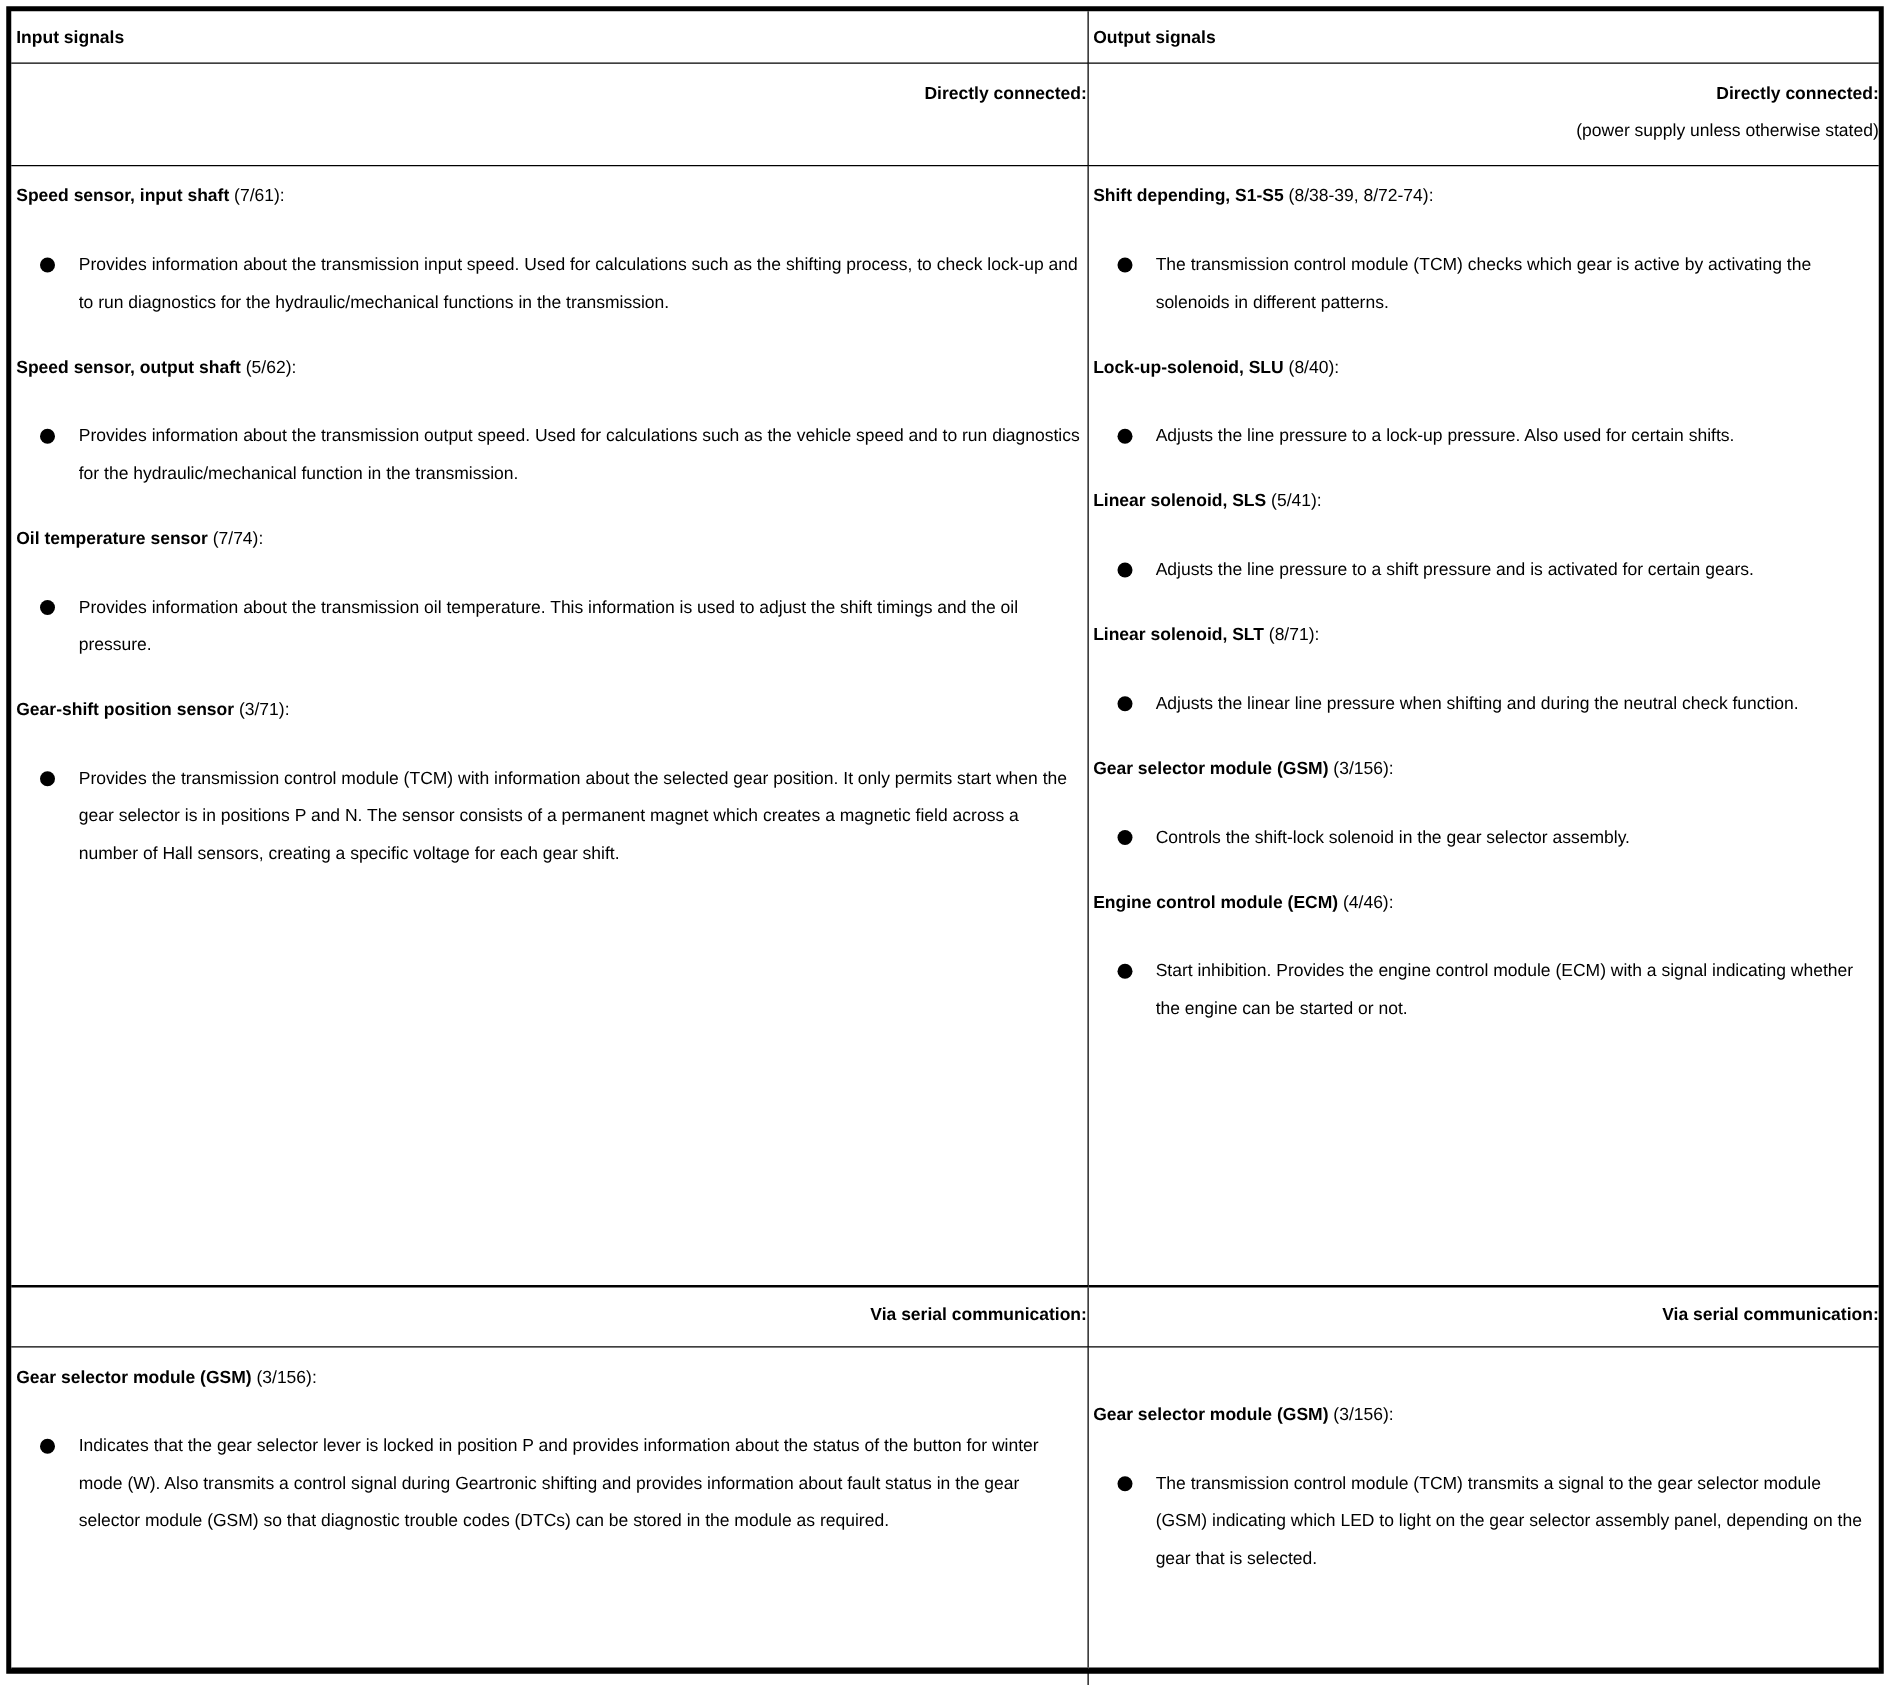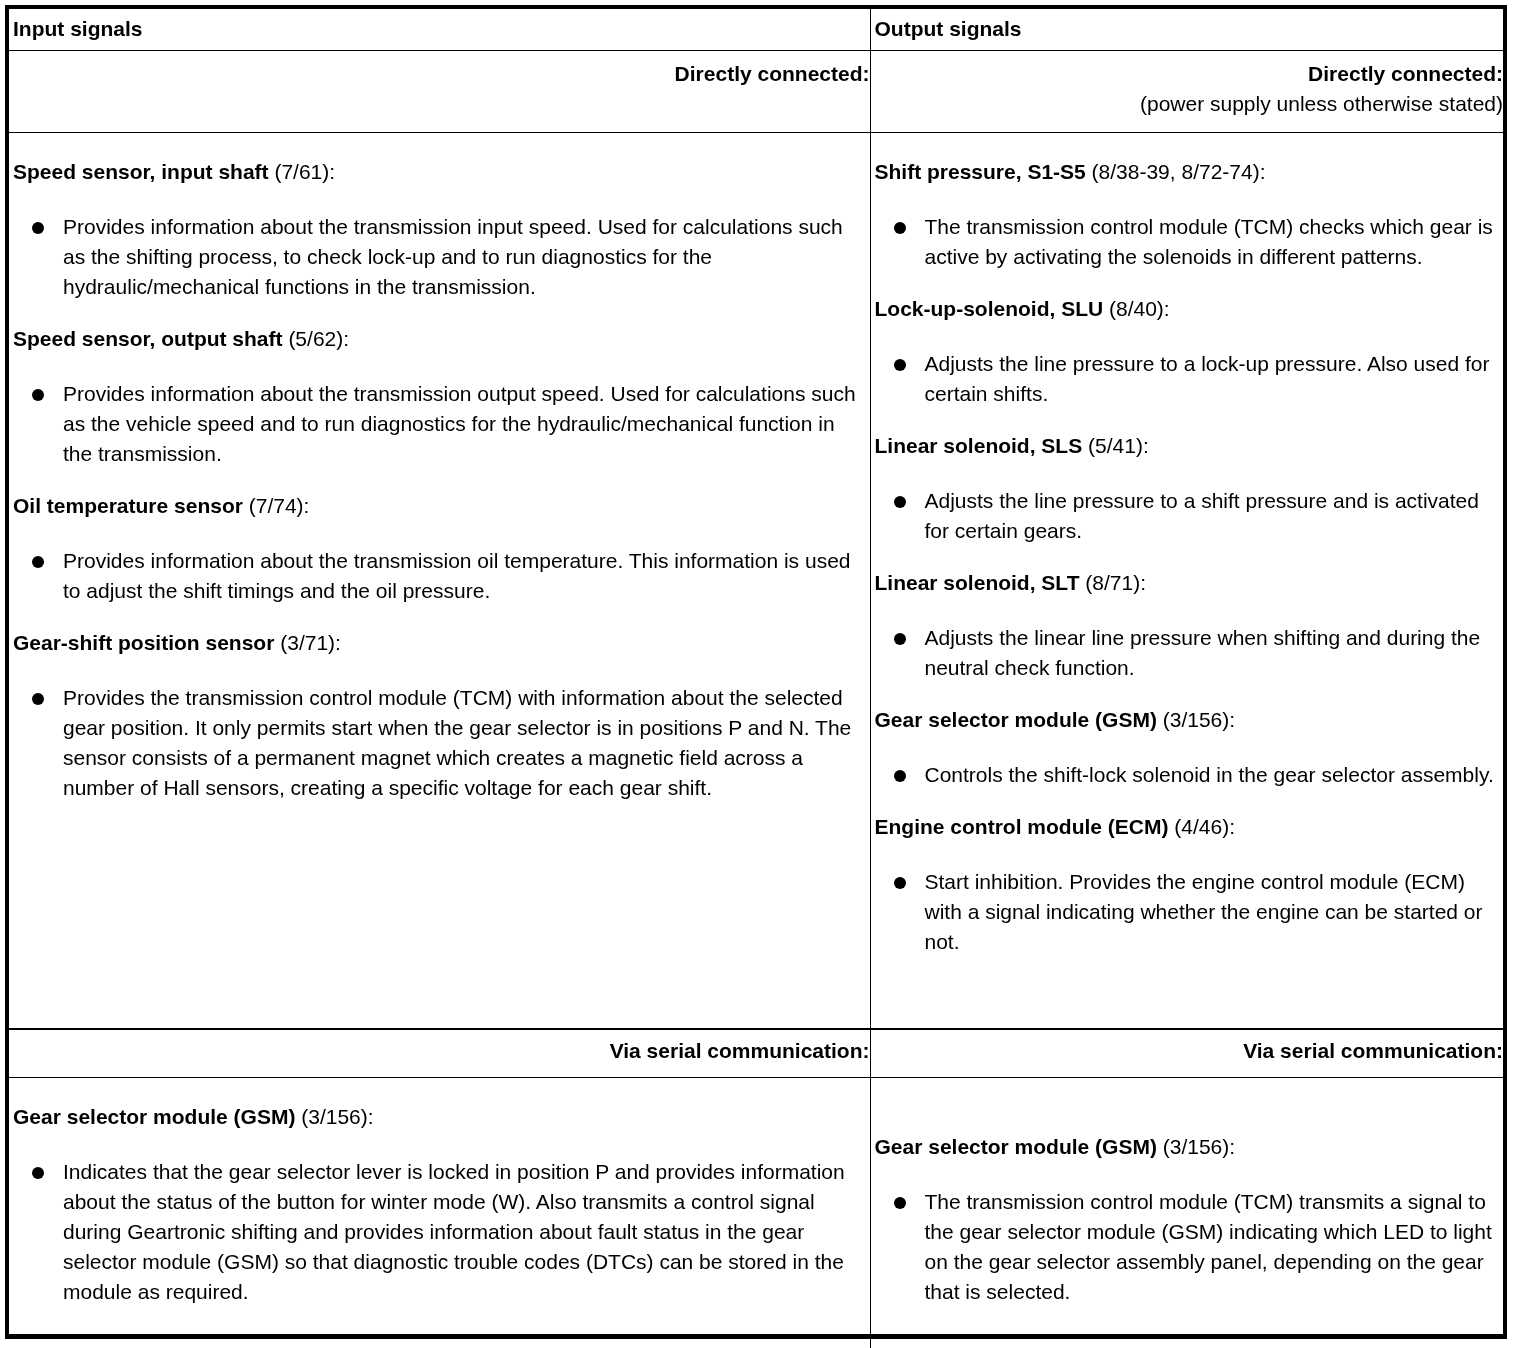--- a/index.html
+++ b/index.html
@@ -6,37 +6,37 @@
   body { width: 1520px; height: 1348px; position: relative; font-family: "Liberation Sans", sans-serif; color: #000; }
   .sheet {
     position: absolute; left: 5px; top: 5px; width: 1502px; height: 1334px;
     border: 4px solid #000; box-sizing: border-box;
   }
   table.sig {
     width: 100%; height: 100%; border-collapse: collapse; table-layout: fixed;
   }
   table.sig td {
     border: 1px solid #000; vertical-align: top; padding: 0 0 0 4px;
-    font-size: 21px; line-height: 30px;
+    font-size: 14px; line-height: 30px;
   }
   table.sig tr:first-child td { border-top: none; }
   table.sig tr td:first-child { border-left: none; }
   table.sig tr td:last-child { border-right: none; }
   table.sig tr:last-child td { border-bottom: none; }
   col.c1 { width: 861px; }
   .hdr { font-weight: bold; height: 41px; padding-top: 5px !important; box-sizing: border-box; }
   .sec { font-weight: bold; text-align: right; }
   .sub { font-weight: normal; display: block; }
   .r-title td { height: 41px; }
   .r-direct td { height: 73px; padding-top: 8px !important; }
   .r-direct-body td { height: 887px; padding-top: 8px !important; }
   .r-serial td { height: 41px; padding-top: 6px !important; border-top-width: 2px !important; margin-top: 30px; }
   .r-serial-body td { height: 248px; padding-top: 8px !important; }
   .r-can td { height: 41px; padding-top: 6px !important; border-top-width: 2px !important; }
-  .item { margin: 16px 0 22px 0; }
+  .item { margin: 0 0 22px 0; }
   .item-title { display: block; }
   .item-title b { font-weight: bold; }
   .bullet { position: relative; padding-left: 50px; margin-top: 25px; padding-right: 4px; }
   .bullet .dot {
     position: absolute; left: 19px; top: 10px; width: 12px; height: 12px;
     border-radius: 50%; background: #000;
   }
   .out-serial-pad { height: 30px; }
 </style>
 </head>
@@ -79,21 +79,21 @@
               </div>
               <div class="item">
                 <span class="item-title"><b>Gear-shift position sensor</b><span> (3/71):</span></span>
                 <div class="bullet"><span class="dot"></span><span>Provides the transmission control module (TCM) with information about the selected gear position. It only permits start when the gear selector is in positions P and N. The sensor consists of a permanent magnet which creates a magnetic field across a number of Hall sensors, creating a specific voltage for each gear shift.</span></div>
               </div>
             </div>
       </td>
       <td>
         <div class="list">
               <div class="item">
-                <span class="item-title"><b>Shift pressure, S1-S5</b><span> (8/38-39, 8/72-74):</span></span>
+                <span class="item-title"><b>Shift depending, S1-S5</b><span> (8/38-39, 8/72-74):</span></span>
                 <div class="bullet"><span class="dot"></span><span>The transmission control module (TCM) checks which gear is active by activating the solenoids in different patterns.</span></div>
               </div>
               <div class="item">
                 <span class="item-title"><b>Lock-up-solenoid, SLU</b><span> (8/40):</span></span>
                 <div class="bullet"><span class="dot"></span><span>Adjusts the line pressure to a lock-up pressure. Also used for certain shifts.</span></div>
               </div>
               <div class="item">
                 <span class="item-title"><b>Linear solenoid, SLS</b><span> (5/41):</span></span>
                 <div class="bullet"><span class="dot"></span><span>Adjusts the line pressure to a shift pressure and is activated for certain gears.</span></div>
               </div>

